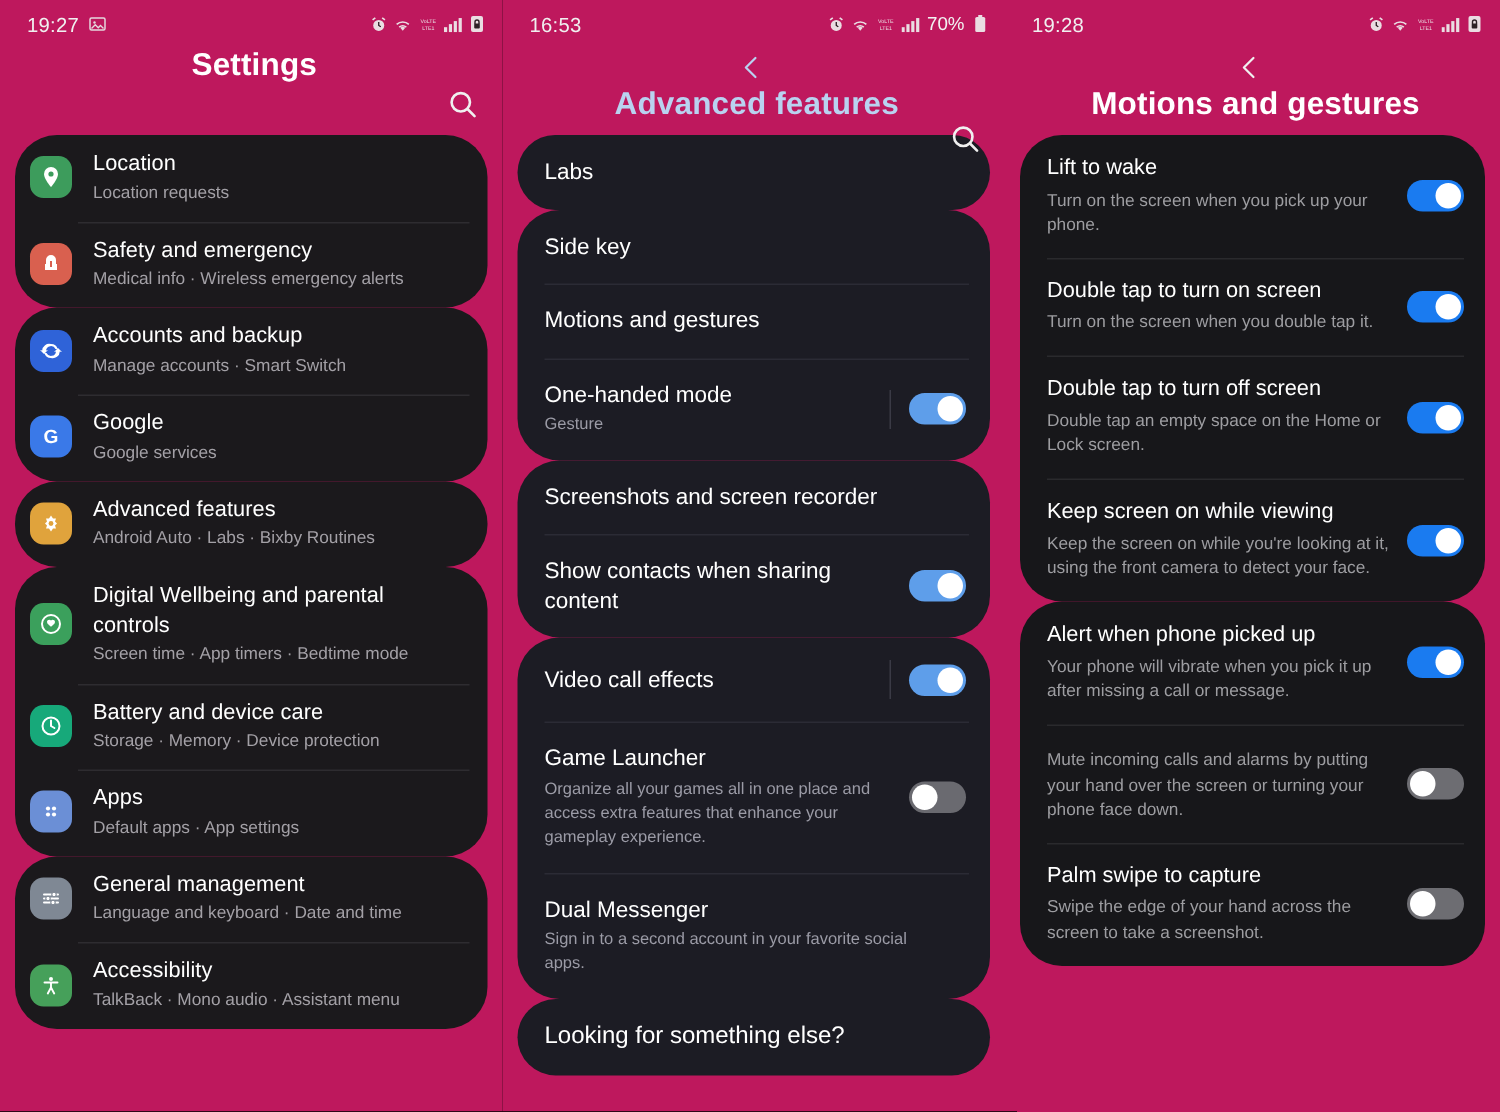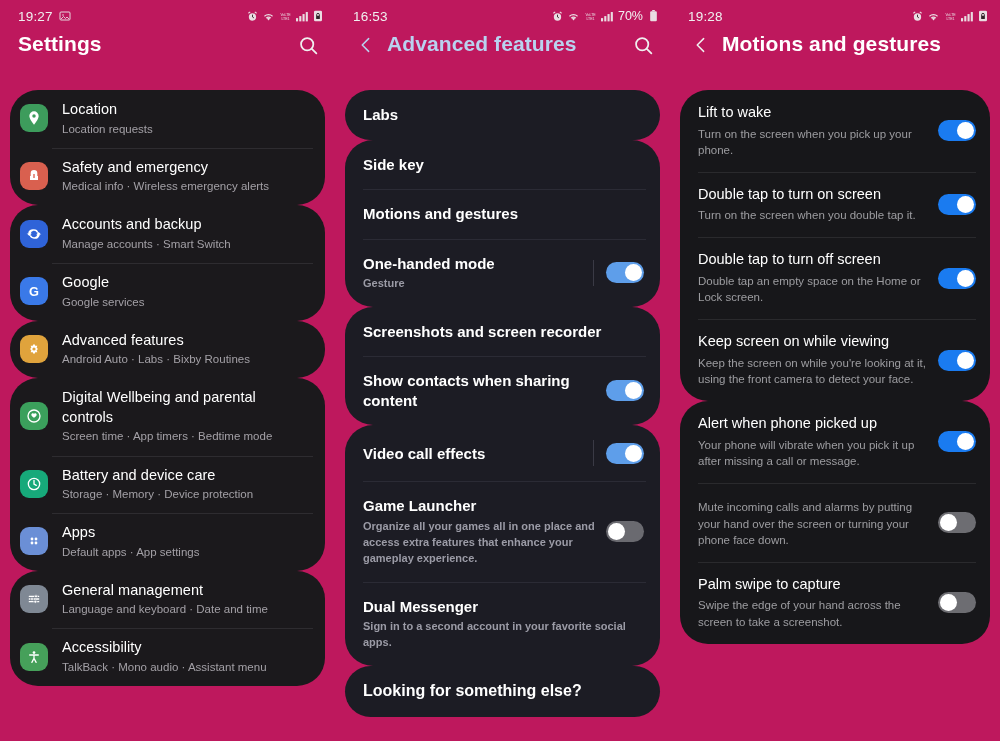--- a/index.html
+++ b/index.html
@@ -19,21 +19,21 @@
     padding:0 12px 0 18px; color:#f2f2f2; font-size:13px;
   }
   .sb-time{ font-size:13.5px; letter-spacing:.2px; color:#f0f0f0; }
   .sb-right{ margin-left:auto; display:flex; align-items:center; gap:4px; }
   .sb-ic{ display:inline-block; opacity:.92; }
   .sb-batt-txt{ font-size:12.5px; margin-right:2px; }
   .sb-pic{ margin-left:6px; }
 
   
   .header{
-    height:58px; display:flex; align-items:flex-start; padding:0 14px 0 18px;
+    height:58px; display:flex; align-items:center; padding:0 14px 0 18px;flex-direction:column;
   }
   .header .back{
     width:26px; height:26px; display:flex; align-items:center; justify-content:center;
     margin-right:8px; flex:0 0 auto;
   }
   .header .title{
     font-size:21px; font-weight:700; color:#fff; letter-spacing:.1px;
   }
   .header .title.blue{ color:#b9d2f0; }
   .header .search{
@@ -61,21 +61,21 @@
   }
   .s-txt{ min-width:0; }
   .s-title{ font-size:14.5px; color:#fff; line-height:1.35; letter-spacing:.05px; }
   .s-sub{ font-size:11.5px; color:#a3a0a6; line-height:1.4; margin-top:1px; }
 
   
   .prow{ position:relative; padding:15px 16px 15px 18px; display:flex; align-items:center; }
   .prow + .prow::before{
     content:""; position:absolute; left:18px; right:14px; top:0; height:1px; background:#2b2b35;
   }
-  .prow .ptxt{ flex:1 1 auto; min-width:0; padding-right:10px;font-weight:bold; }
+  .prow .ptxt{ flex:1 1 auto; min-width:0; padding-right:10px; }
   .p-title{ font-size:15px; color:#fff; line-height:1.3; }
   .p-sub{ font-size:11px; color:#9b9ba6; line-height:1.45; margin-top:3px; }
 
   
   .tog-wrap{ flex:0 0 auto; display:flex; align-items:center; }
   .tog-sep{ width:1px; height:26px; background:#3a3a45; margin-right:12px; }
 
   
   .toggle{ width:38px; height:21px; border-radius:11px; position:relative; flex:0 0 auto; }
   .toggle .knob{

